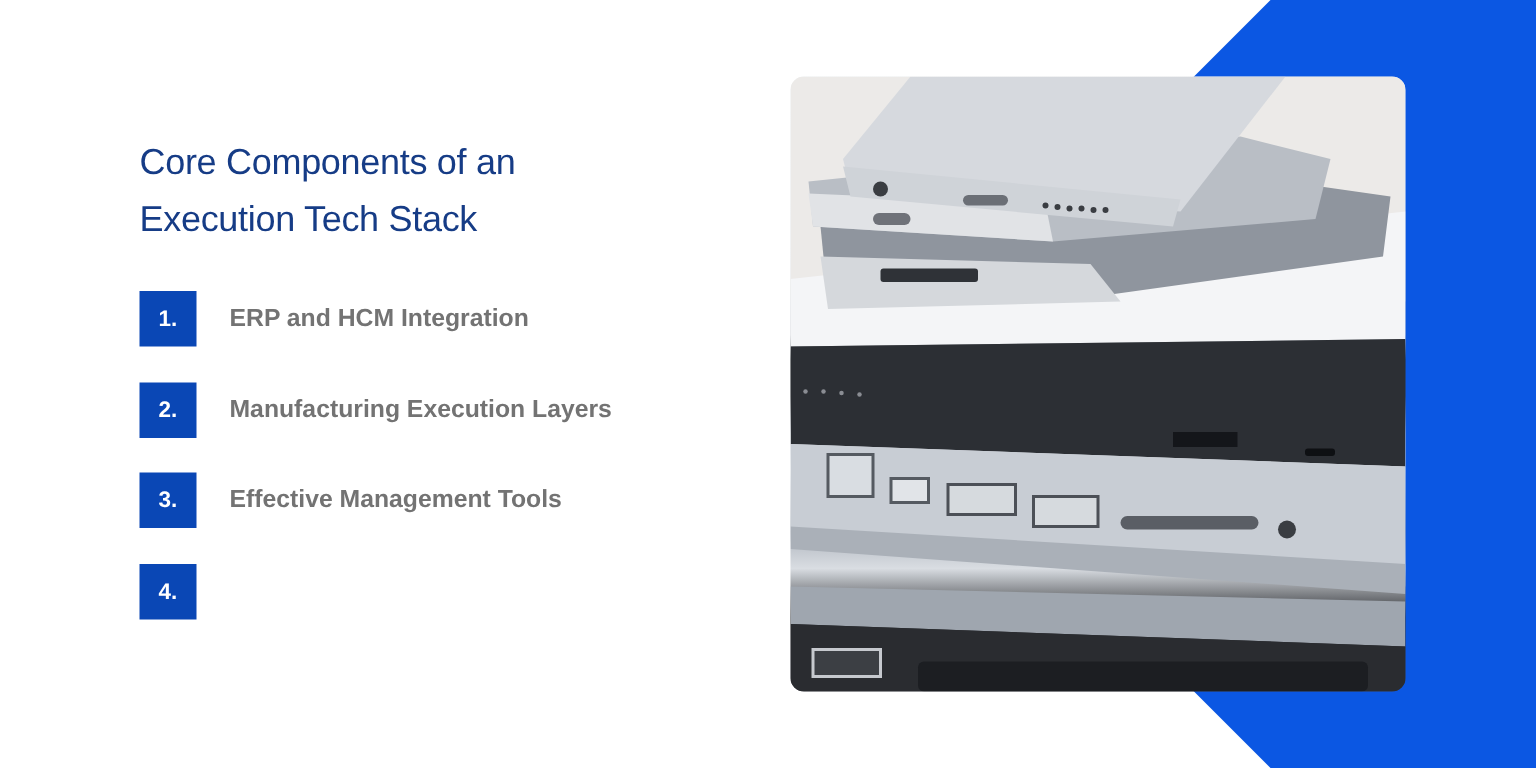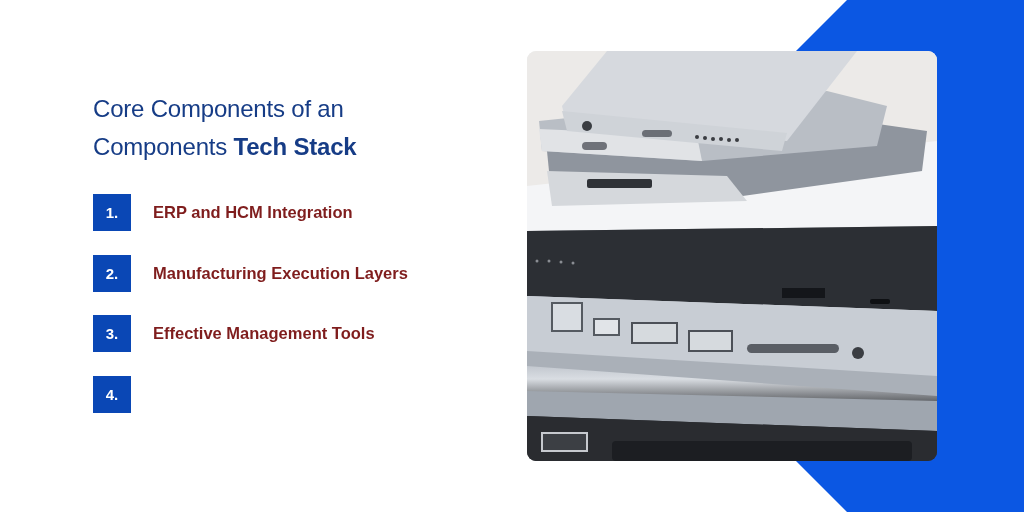--- a/index.html
+++ b/index.html
@@ -9,52 +9,52 @@
       font-family: "Liberation Sans", "DejaVu Sans", sans-serif;
     }
     .blue-shape {
       position: absolute; left: 0; top: 0; width: 1024px; height: 512px;
     }
     .title {
       position: absolute; left: 93px; top: 90px;
       font-size: 24px; line-height: 38px; color: #163C86;
       font-weight: 400; letter-spacing: -0.2px;
     }
-    .title b { font-weight: 700; }
+    .title b { font-weight: 400; }
     .list { position: absolute; left: 93px; top: 194px; }
     .item {
       position: absolute; left: 0; height: 37px; width: 420px;
       display: flex; align-items: center;
     }
     .num {
       width: 38px; height: 37px; background: #0A47B5; color: #ffffff;
       font-weight: 700; font-size: 15px;
       display: flex; align-items: center; justify-content: center;
     }
     .label {
-      margin-left: 22px; font-size: 16.5px; font-weight: 700; color: #7f1d1d;
+      margin-left: 22px; font-size: 16.5px; font-weight: 700; color: #737373;
       white-space: nowrap;
     }
     .photo {
       position: absolute; left: 527px; top: 51px; width: 410px; height: 410px;
       border-radius: 9px; overflow: hidden;
       background: linear-gradient(180deg, #eceef0 0%, #e4e6ea 30%, #cfd3d9 42%, #2e3136 46%, #3a3d42 52%, #c9ced6 58%, #dfe3e8 64%, #aeb4bd 74%, #d9dde2 80%, #2b2d31 88%, #3b3e44 100%);
     }
     .photo svg { position: absolute; left: 0; top: 0; }
   </style>
 </head>
 <body>
 
 <svg class="blue-shape" width="1024" height="512" viewBox="0 0 1024 512">
   <polygon points="847,0 1024,0 1024,512 847,512 591,256" fill="#0B57E3"></polygon>
 </svg>
 
 <div class="title">
   <div>Core Components of an</div>
-  <div><span>Components </span><b>Tech Stack</b></div>
+  <div><span>Execution </span><b>Tech Stack</b></div>
 </div>
 
 <div class="list">
   <div class="item" style="top:0px">
     <div class="num">1.</div>
     <div class="label">ERP and HCM Integration</div>
   </div>
   <div class="item" style="top:61px">
     <div class="num">2.</div>
     <div class="label">Manufacturing Execution Layers</div>

